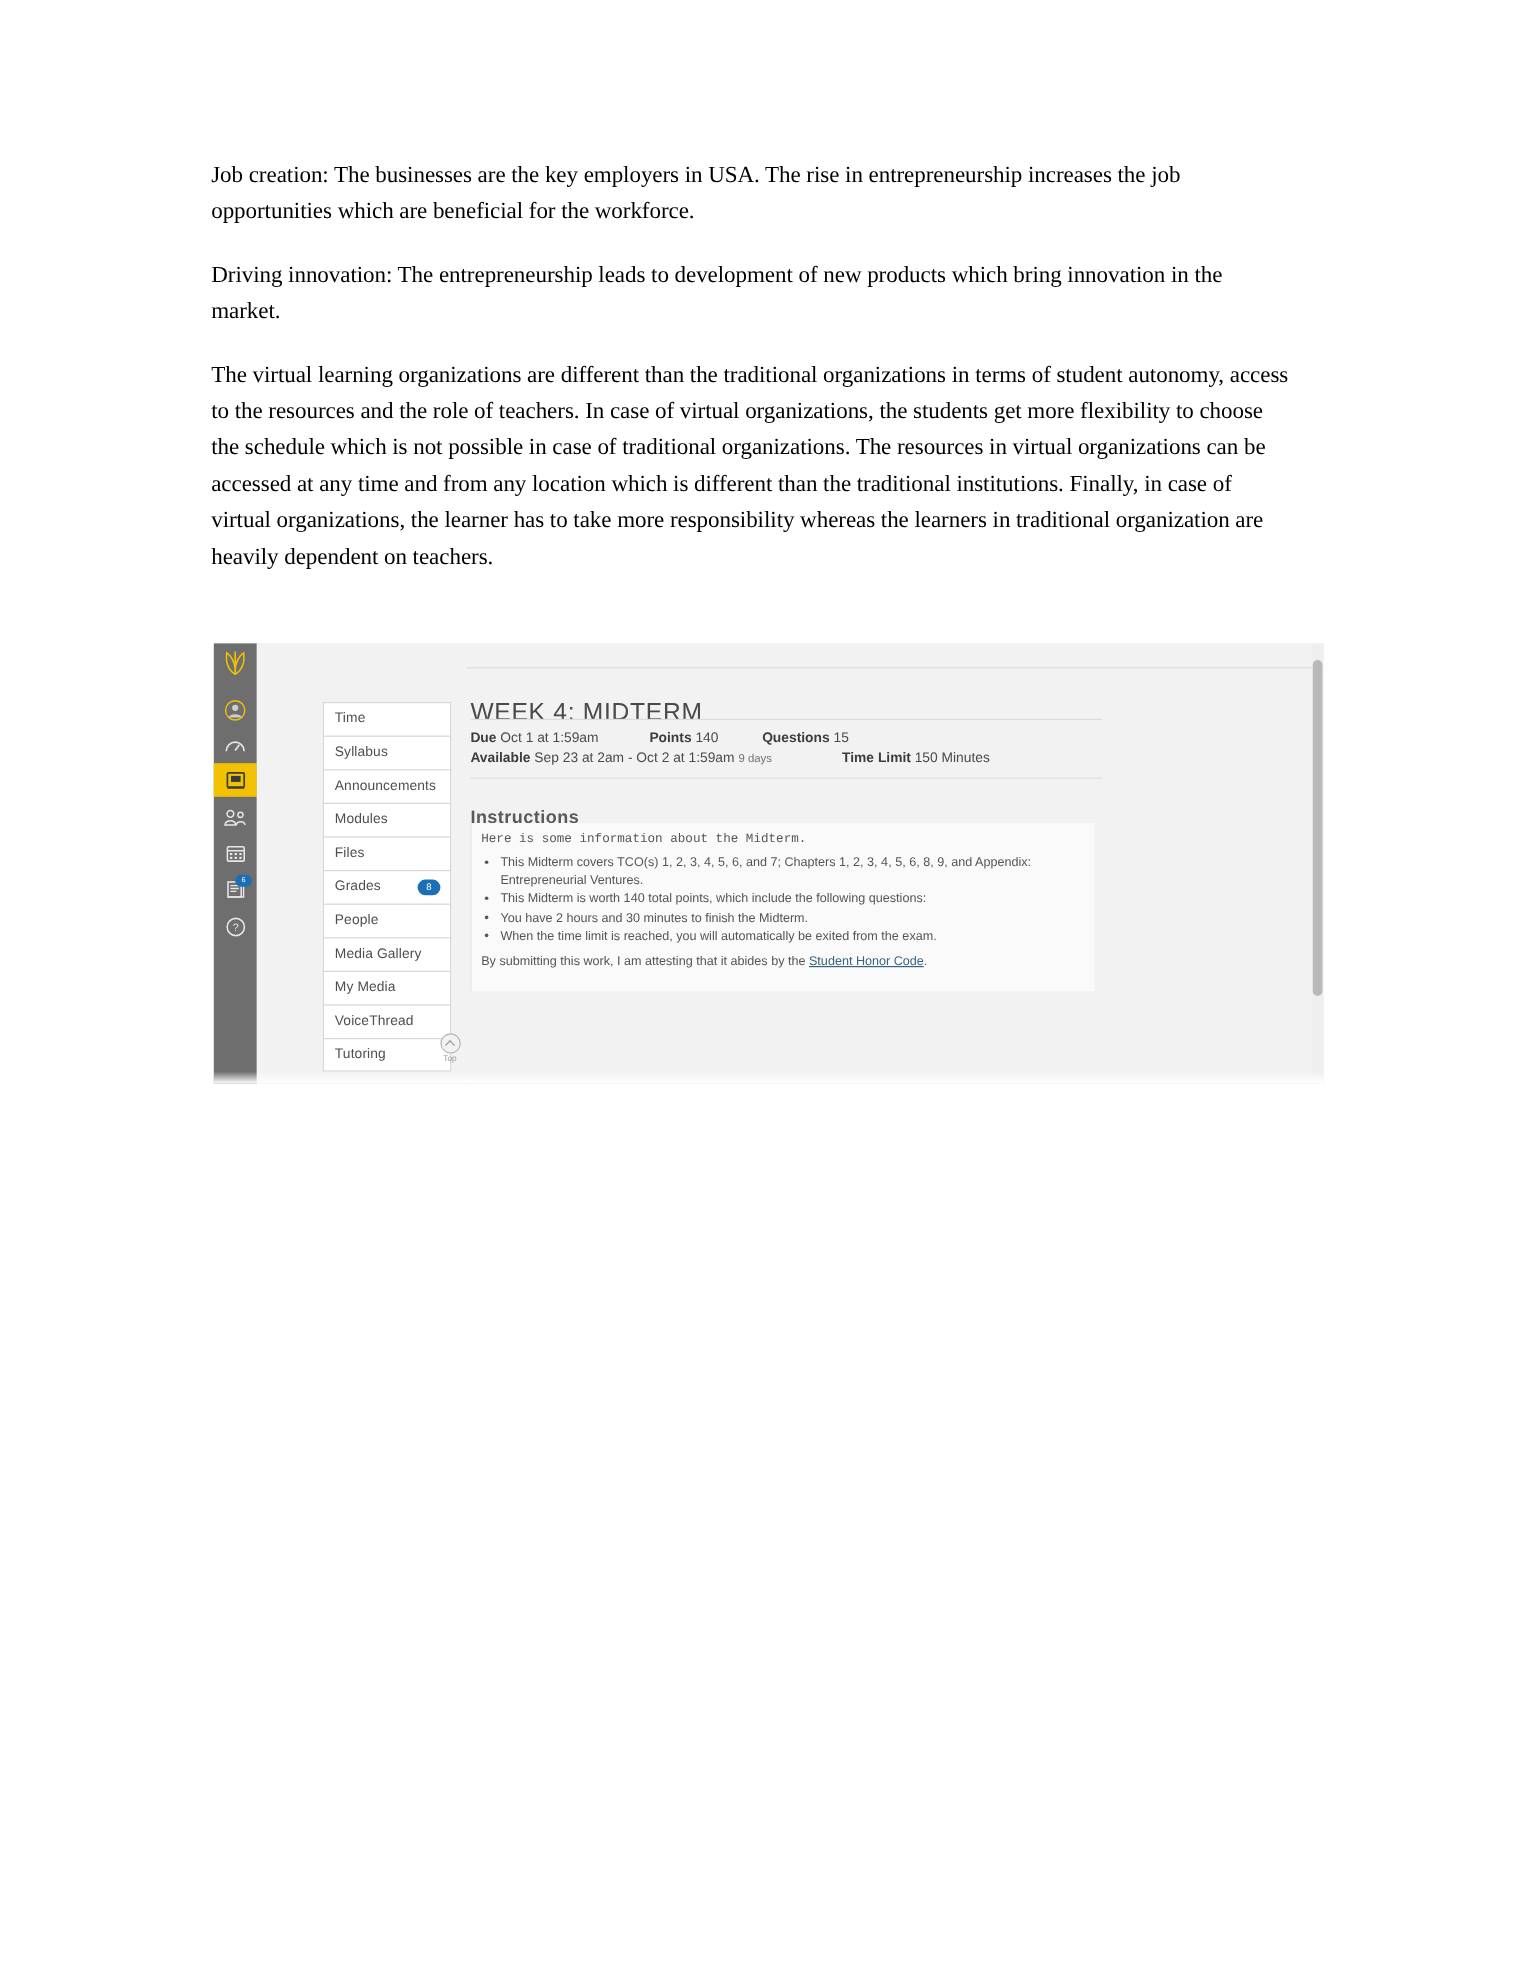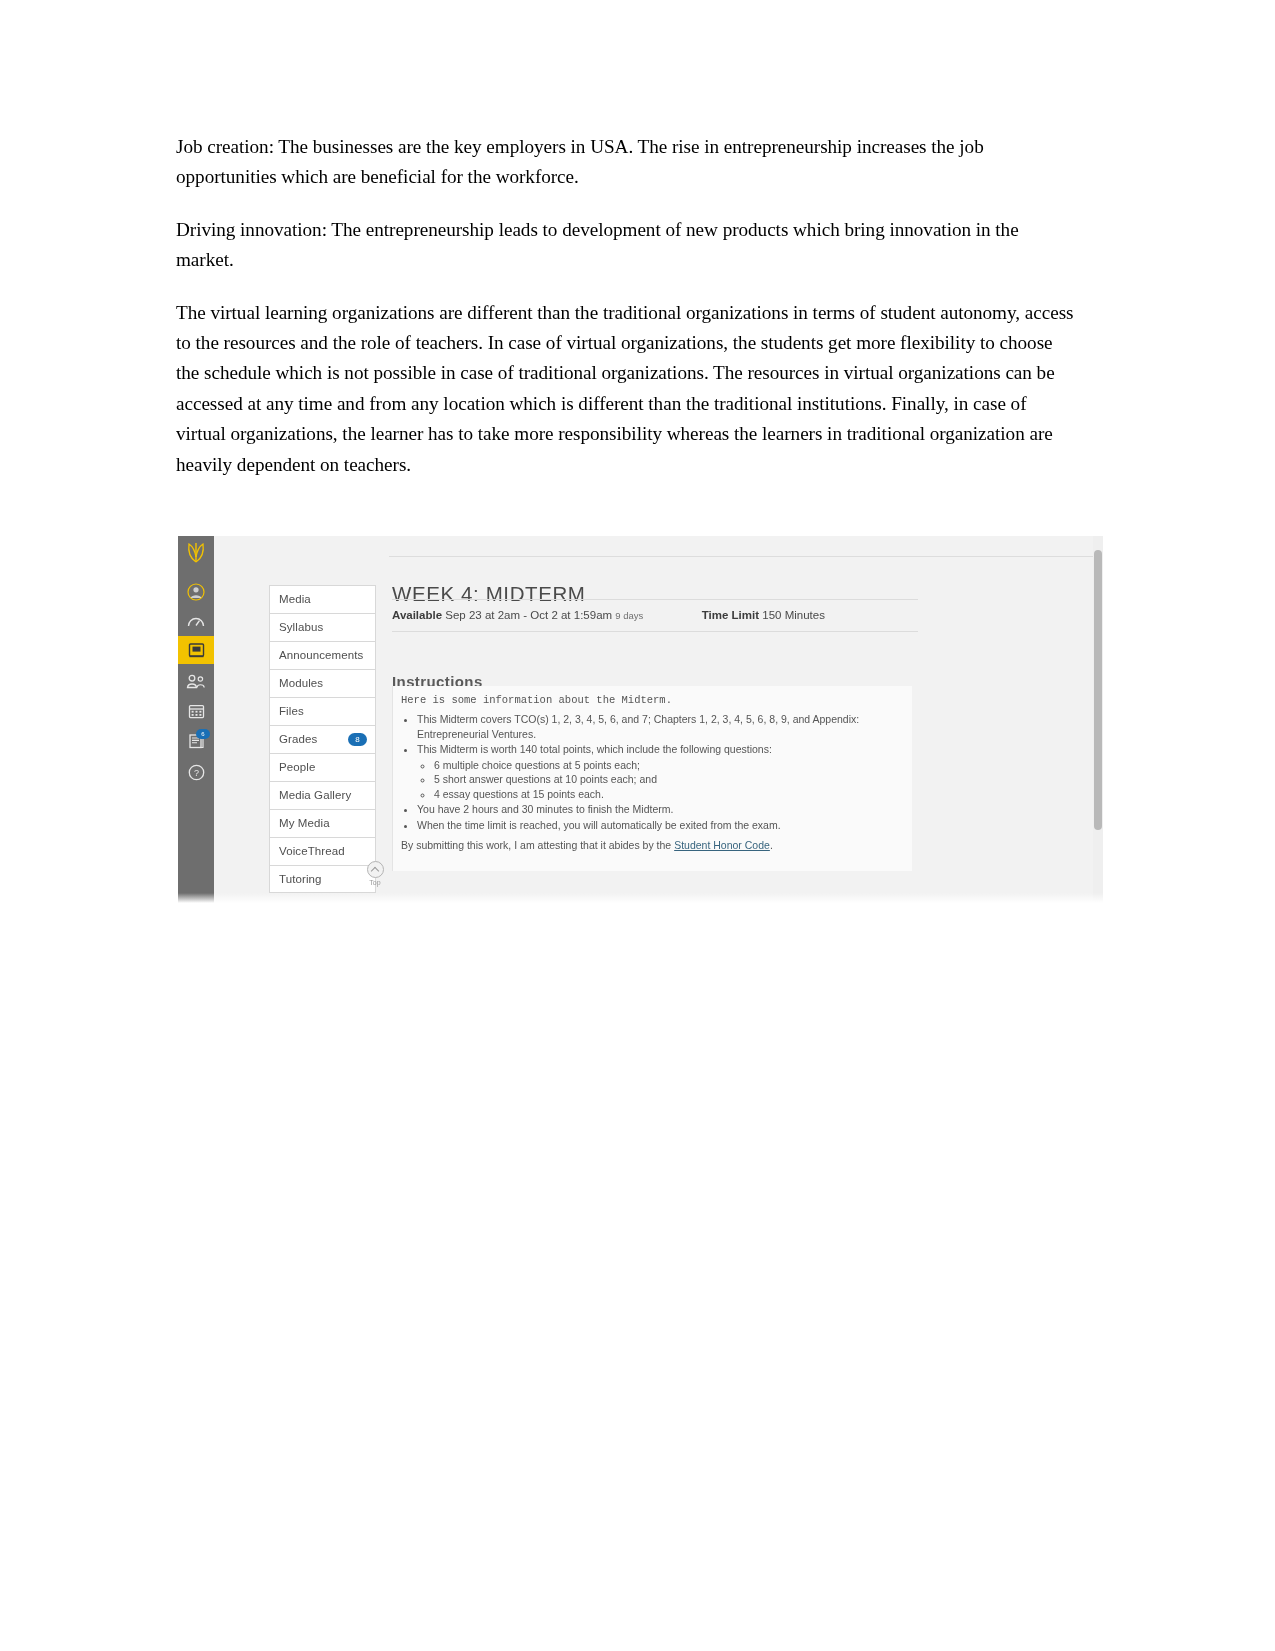--- a/index.html
+++ b/index.html
@@ -369,21 +369,21 @@
         <svg width="17" height="17" viewBox="0 0 17 17" class="gico">
           <circle cx="8.5" cy="8.5" r="7.2" fill="none" stroke="#e6e6e6" stroke-width="1.3"></circle>
           <text x="8.5" y="12.2" text-anchor="middle" font-size="9" fill="#e6e6e6" font-family="Liberation Sans, sans-serif">?</text>
         </svg>
       </div>
     </div>
 
     <div class="cnav">
       <div class="cnav-date">September 2018</div>
       <div class="cnav-list">
-        <a class="cnav-link"><span>Media</span></a>
+        <a class="cnav-link"><span>Time</span></a>
         <a class="cnav-link"><span>Syllabus</span></a>
         <a class="cnav-link"><span>Announcements</span></a>
         <a class="cnav-link"><span>Modules</span></a>
         <a class="cnav-link"><span>Files</span></a>
         <a class="cnav-link">
           <span>Grades</span>
           <span class="cnav-pill">8</span>
         </a>
         <a class="cnav-link"><span>People</span></a>
         <a class="cnav-link"><span>Media Gallery</span></a>
@@ -397,42 +397,47 @@
       </div>
     </div>
 
     <div class="content">
       <div class="content-sep"></div>
 
       <h1 class="quiz-title">WEEK 4: MIDTERM</h1>
 
       <div class="meta-box">
         <div class="meta-row">
+          <b>Due</b>
+          <span>Oct 1 at 1:59am</span>
+          <span class="sp-pts"></span>
+          <b>Points</b>
+          <span>140</span>
+          <span class="sp-q"></span>
+          <b>Questions</b>
+          <span>15</span>
+        </div>
+        <div class="meta-row">
           <b>Available</b>
           <span>Sep 23 at 2am - Oct 2 at 1:59am</span>
           <span class="small-days">9 days</span>
           <span class="sp-tl"></span>
           <b>Time Limit</b>
           <span>150 Minutes</span>
         </div>
       </div>
 
       <h2 class="instr-h">Instructions</h2>
 
       <div class="instr-box">
         <p class="instr-lead">Here is some information about the Midterm.</p>
         <ul class="b1">
           <li>This Midterm covers TCO(s) 1, 2, 3, 4, 5, 6, and 7; Chapters 1, 2, 3, 4, 5, 6, 8, 9, and Appendix: Entrepreneurial Ventures.</li>
           <li>
             <span>This Midterm is worth 140 total points, which include the following questions:</span>
-            <ul class="b2">
-              <li>6 multiple choice questions at 5 points each;</li>
-              <li>5 short answer questions at 10 points each; and</li>
-              <li>4 essay questions at 15 points each.</li>
-            </ul>
           </li>
           <li>You have 2 hours and 30 minutes to finish the Midterm.</li>
           <li>When the time limit is reached, you will automatically be exited from the exam.</li>
         </ul>
         <p class="honor"><span>By submitting this work, I am attesting that it abides by the </span><a href="#">Student Honor Code</a><span>.</span></p>
       </div>
 
     </div>
 
     <div class="scroll-track">

